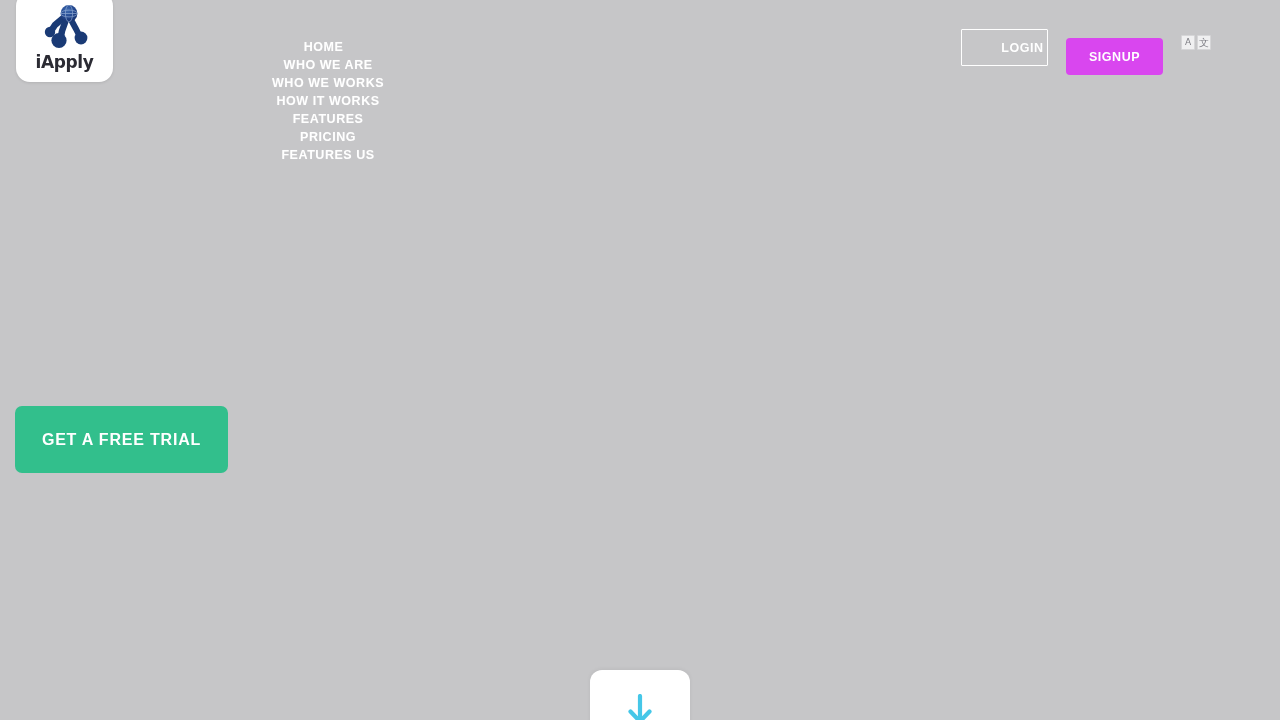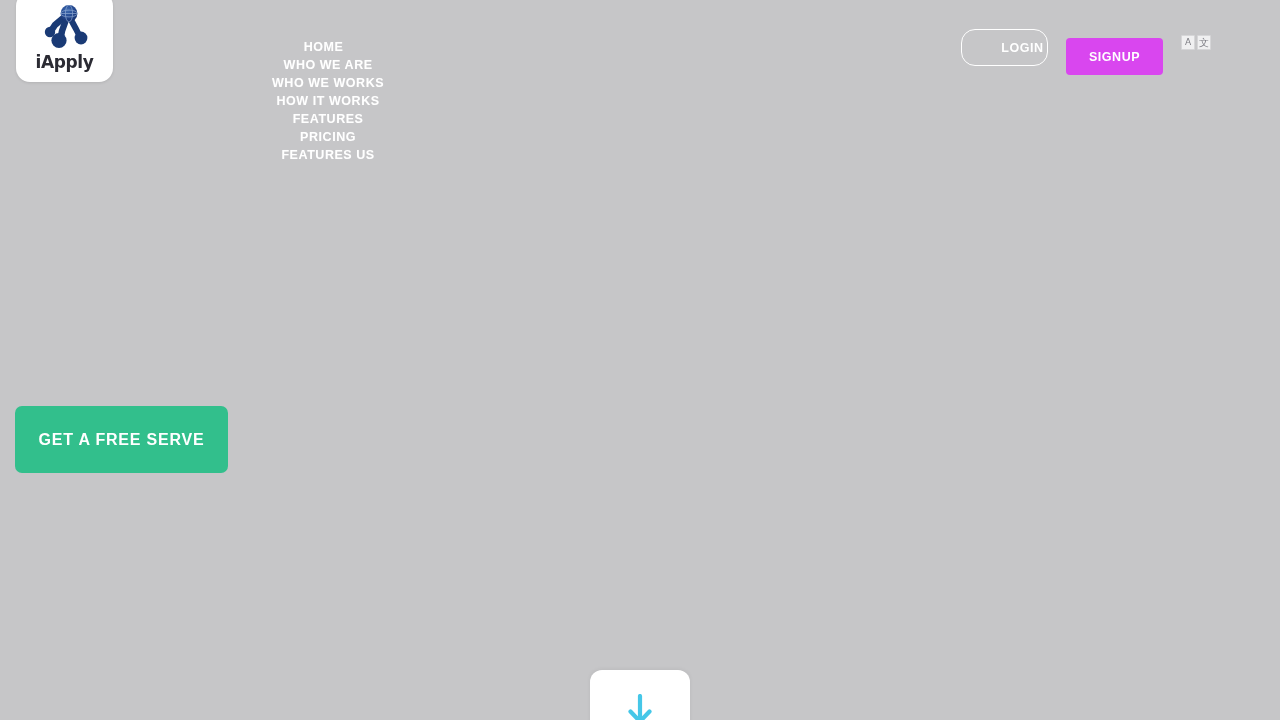--- a/index.html
+++ b/index.html
@@ -66,21 +66,21 @@
     cursor:pointer;
     text-shadow:0 0 1px rgba(255,255,255,0.25);
   }
   .nav-link:first-child { padding-left:0; }
 
   .btn-login {
     position:absolute;
     left:961px; top:29px;
     width:87px; height:37px;
     border:1px solid #ffffff;
-    border-radius:14px;
+    border-radius:1px;
     background:transparent;
     color:#ffffff;
     font-size:12.5px;
     font-weight:bold;
     letter-spacing:0.55px;
     display:flex;
     align-items:center;
     justify-content:center;
     cursor:pointer;
     font-family:"Liberation Sans", sans-serif;
@@ -213,21 +213,21 @@
     <button class="btn-login">LOGIN</button>
     <button class="btn-signup">SIGNUP</button>
 
     <div class="translate-widget">
       <span class="translate-box">A</span>
       <span class="translate-box cjk">文</span>
     </div>
 
   </div>
 
-  <button class="btn-free-trial">GET A FREE SERVE</button>
+  <button class="btn-free-trial">GET A FREE TRIAL</button>
 
   <div class="scroll-card">
     <svg class="scroll-arrow" viewBox="0 0 28 30">
       <line x1="14" y1="2" x2="14" y2="25" stroke="#45c7e8" stroke-width="4.2" stroke-linecap="round"></line>
       <polyline points="4.5,17.5 14,27.5 23.5,17.5" fill="none" stroke="#45c7e8" stroke-width="4.2" stroke-linecap="round" stroke-linejoin="round"></polyline>
     </svg>
   </div>
 
 </div>
 

